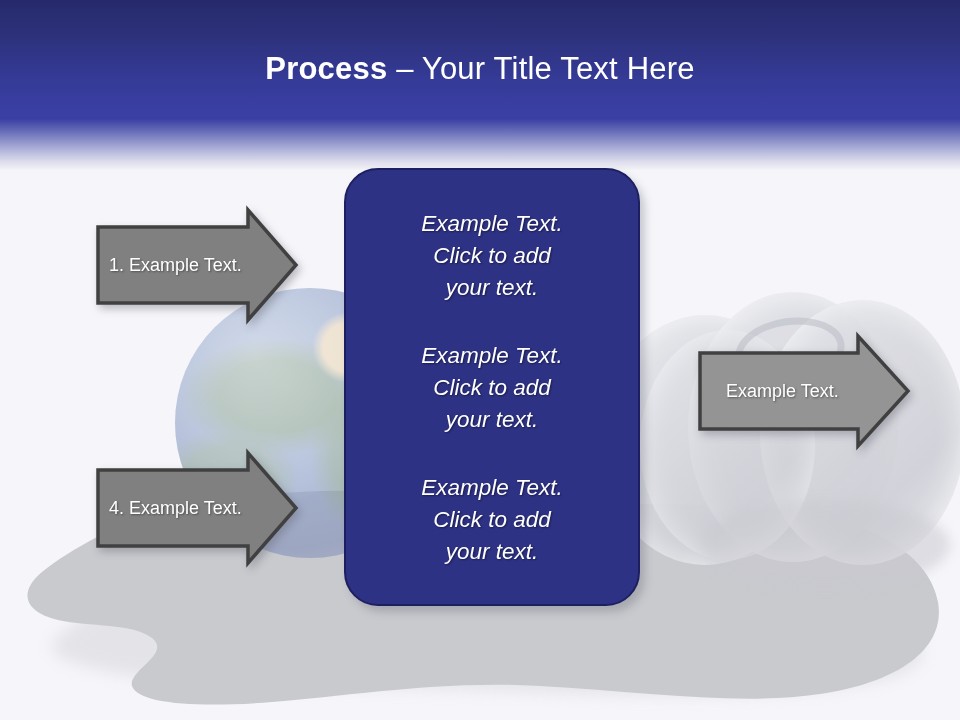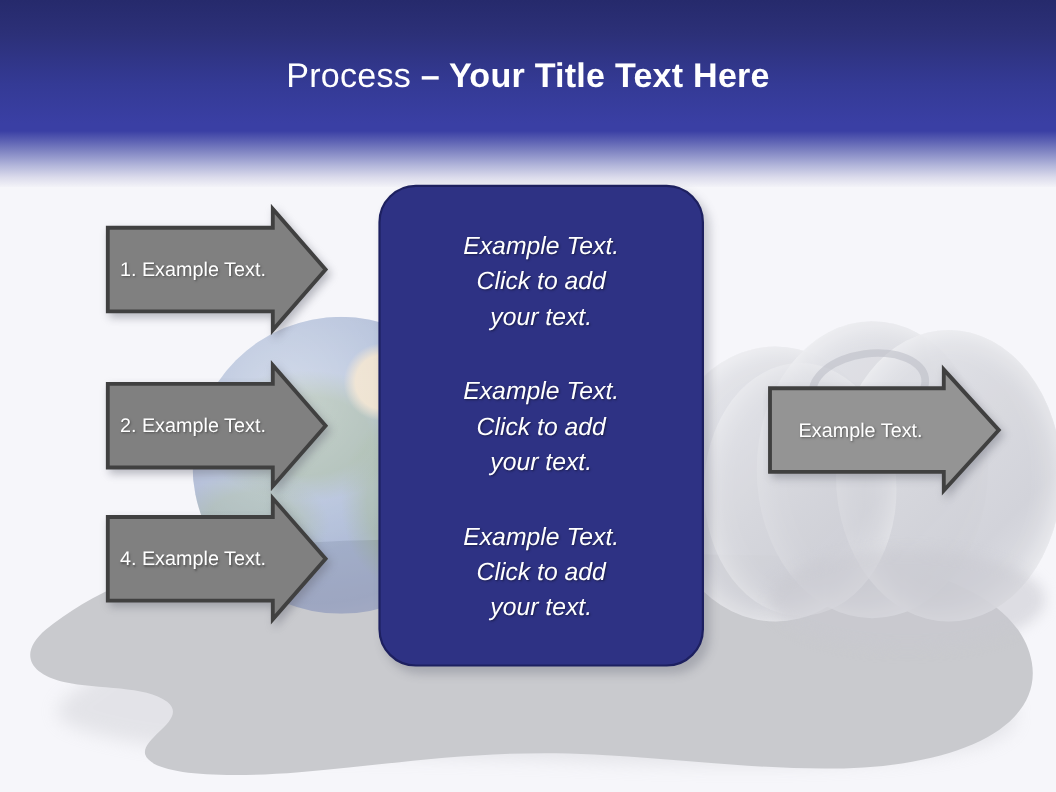--- a/index.html
+++ b/index.html
@@ -111,22 +111,22 @@
     left: 0;
     top: 50px;
     width: 960px;
     text-align: center;
     color: #ffffff;
     font-size: 31px;
     line-height: 38px;
     letter-spacing: .2px;
     white-space: nowrap;
   }
-  .title .strong { font-weight: normal; }
-  .title .rest { font-weight: bold; }
+  .title .strong { font-weight: bold; }
+  .title .rest { font-weight: normal; }
 
   
   .center-box {
     position: absolute;
     left: 344px;
     top: 168px;
     width: 296px;
     height: 438px;
     border-radius: 34px;
     background: #2e3284;
@@ -166,21 +166,21 @@
   .arrow-label {
     position: relative;
     color: #ffffff;
     font-size: 18px;
     line-height: 22px;
     text-shadow: 1px 1px 2px rgba(40,40,40,0.55);
     white-space: nowrap;
     z-index: 2;
   }
 
-  .arrow-1 { left: 96px;  top: 188px; width: 202px; height: 114px; }
+  .arrow-1 { left: 96px;  top: 208px; width: 202px; height: 114px; }
   .arrow-2 { left: 96px;  top: 330px; width: 202px; height: 114px; }
   .arrow-3 { left: 96px;  top: 451px; width: 202px; height: 114px; }
   .arrow-4 { left: 698px; top: 334px; width: 212px; height: 114px; }
 
   .arrow-1 .arrow-label { left: 13px; top: 0px; }
   .arrow-2 .arrow-label { left: 13px; top: 0px; }
   .arrow-3 .arrow-label { left: 13px; top: 0px; }
   .arrow-4 .arrow-label { left: 28px; top: 0px; }
 </style>
 </head>
@@ -226,26 +226,20 @@
     <span class="strong">Process</span><span class="rest"> – Your Title Text Here</span>
   </div>
 
   <div class="arrow arrow-1">
     <svg class="arrow-svg" width="202" height="114" viewBox="0 0 202 114">
       <path d="M2,19 L152,19 L152,2 L200,57 L152,112 L152,95 L2,95 Z" fill="#808080" stroke="#404040" stroke-width="3.5" stroke-linejoin="miter"></path>
     </svg>
     <span class="arrow-label">1. Example Text.</span>
   </div>
 
-  <div class="arrow arrow-2">
-    <svg class="arrow-svg" width="202" height="114" viewBox="0 0 202 114">
-      <path d="M2,19 L152,19 L152,2 L200,57 L152,112 L152,95 L2,95 Z" fill="#808080" stroke="#404040" stroke-width="3.5" stroke-linejoin="miter"></path>
-    </svg>
-    <span class="arrow-label">2. Example Text.</span>
-  </div>
 
   <div class="arrow arrow-3">
     <svg class="arrow-svg" width="202" height="114" viewBox="0 0 202 114">
       <path d="M2,19 L152,19 L152,2 L200,57 L152,112 L152,95 L2,95 Z" fill="#808080" stroke="#404040" stroke-width="3.5" stroke-linejoin="miter"></path>
     </svg>
     <span class="arrow-label">4. Example Text.</span>
   </div>
 
   <div class="center-box">
     <div class="center-para">Example Text.

